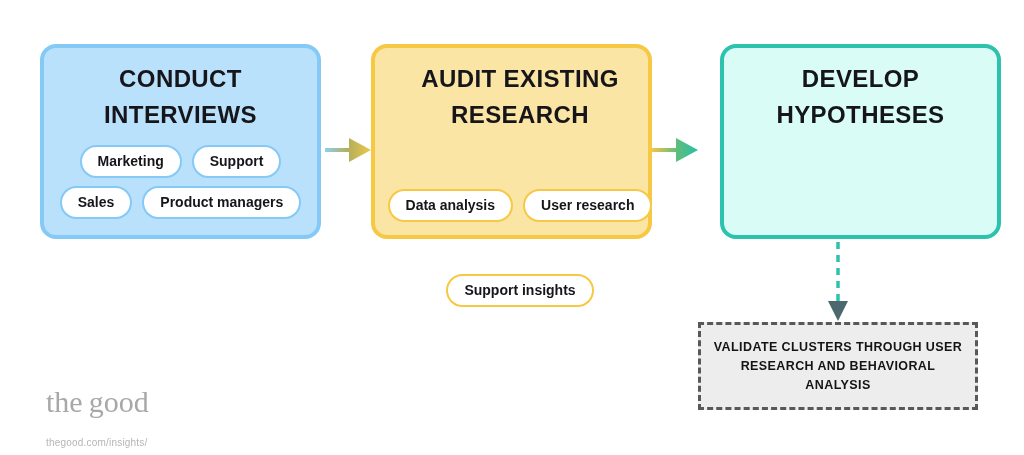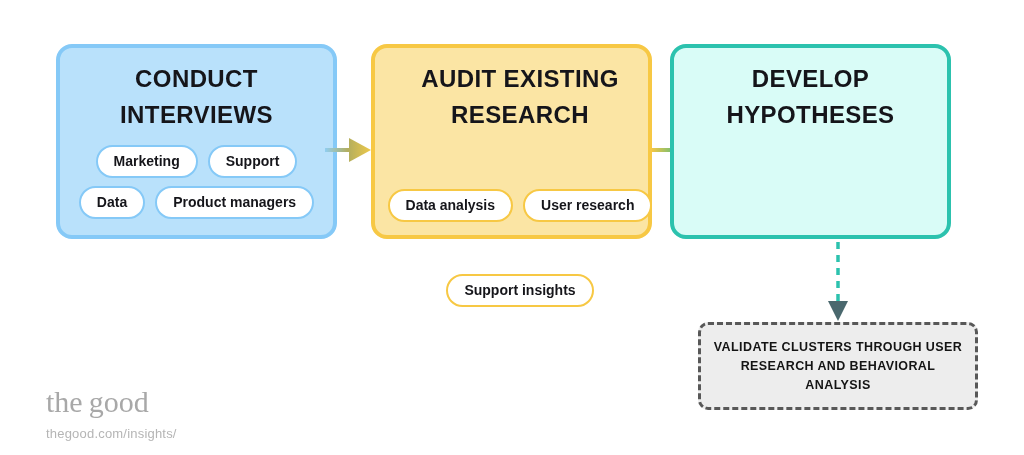--- a/index.html
+++ b/index.html
@@ -12,23 +12,23 @@
   }
   *{margin:0;padding:0;box-sizing:border-box;}
   html,body{background:#fff;}
   body{font-family:"Liberation Sans",sans-serif;}
   .canvas{position:relative;width:1024px;height:455px;background:#ffffff;overflow:hidden;}
 
   .step{
     position:absolute;top:44px;width:281px;height:195px;
     border-radius:16px;border:4px solid;display:flex;flex-direction:column;align-items:center;
   }
-  .step-blue{left:56px;background:var(--blue-fill);border-color:var(--blue-border);}
+  .step-blue{left:40px;background:var(--blue-fill);border-color:var(--blue-border);}
   .step-yellow{left:371px;background:var(--yellow-fill);border-color:var(--yellow-border);padding-left:17px;}
-  .step-teal{left:670px;background:var(--teal-fill);border-color:var(--teal-border);}
+  .step-teal{left:720px;background:var(--teal-fill);border-color:var(--teal-border);}
 
   .step-title{
     margin-top:13px;max-width:235px;text-align:center;
     font-size:24px;font-weight:800;line-height:36px;letter-spacing:.4px;
     color:var(--text-dark);
   }
   .pill-rows{margin-top:12px;display:flex;flex-direction:column;align-items:center;gap:8px;}
   .pill-row{display:flex;gap:10px;justify-content:center;}
   .pill{
     display:inline-flex;align-items:center;justify-content:center;
@@ -41,48 +41,48 @@
   .step-teal .pill{border-color:var(--teal-border);font-size:13px;padding:7px 15px;}
 
   .arrow-svg{position:absolute;top:134px;width:46px;height:32px;}
   .arrow-1{left:325px;}
   .arrow-2{left:652px;}
 
   .dashed-arrow-svg{position:absolute;left:827px;top:241px;width:22px;height:84px;}
 
   .validate-box{
     position:absolute;left:698px;top:322px;width:280px;height:88px;
-    background:var(--gray-fill);border:3px dashed var(--gray-border);border-radius:10px;
+    background:var(--gray-fill);border:3px dashed var(--gray-border);border-radius:0;
     display:flex;align-items:center;justify-content:center;padding:8px 12px;
   }
   .validate-label{
     text-align:center;font-size:12.5px;font-weight:800;letter-spacing:.4px;
     line-height:19px;color:#141414;
   }
 
   .footer{position:absolute;left:46px;top:386px;}
   .logo{font-family:"Liberation Serif",serif;font-size:30px;color:var(--logo-gray);line-height:32px;}
   .logo .logo-the{font-weight:400;text-align:center;}
   .logo .logo-good{font-weight:400;margin-left:6px;}
-  .footer-url{margin-top:8px;font-size:13px;color:var(--url-gray);letter-spacing:.2px;}
+  .footer-url{margin-top:19px;font-size:10px;color:var(--url-gray);letter-spacing:.2px;}
 </style>
 </head>
 <body>
 
 <div class="canvas">
 
   <section class="step step-blue">
     <h2 class="step-title">CONDUCT INTERVIEWS</h2>
     <div class="pill-rows">
       <div class="pill-row">
         <span class="pill">Marketing</span>
         <span class="pill">Support</span>
       </div>
       <div class="pill-row">
-        <span class="pill">Data</span>
+        <span class="pill">Sales</span>
         <span class="pill">Product managers</span>
       </div>
     </div>
   </section>
 
   <svg class="arrow-svg arrow-1" viewBox="0 0 46 32" aria-hidden="true">
     <defs>
       <linearGradient id="grad1" x1="0" y1="16" x2="46" y2="16" gradientUnits="userSpaceOnUse">
         <stop offset="0" stop-color="#90cef1"></stop>
         <stop offset="0.5" stop-color="#b3ae5e"></stop>

